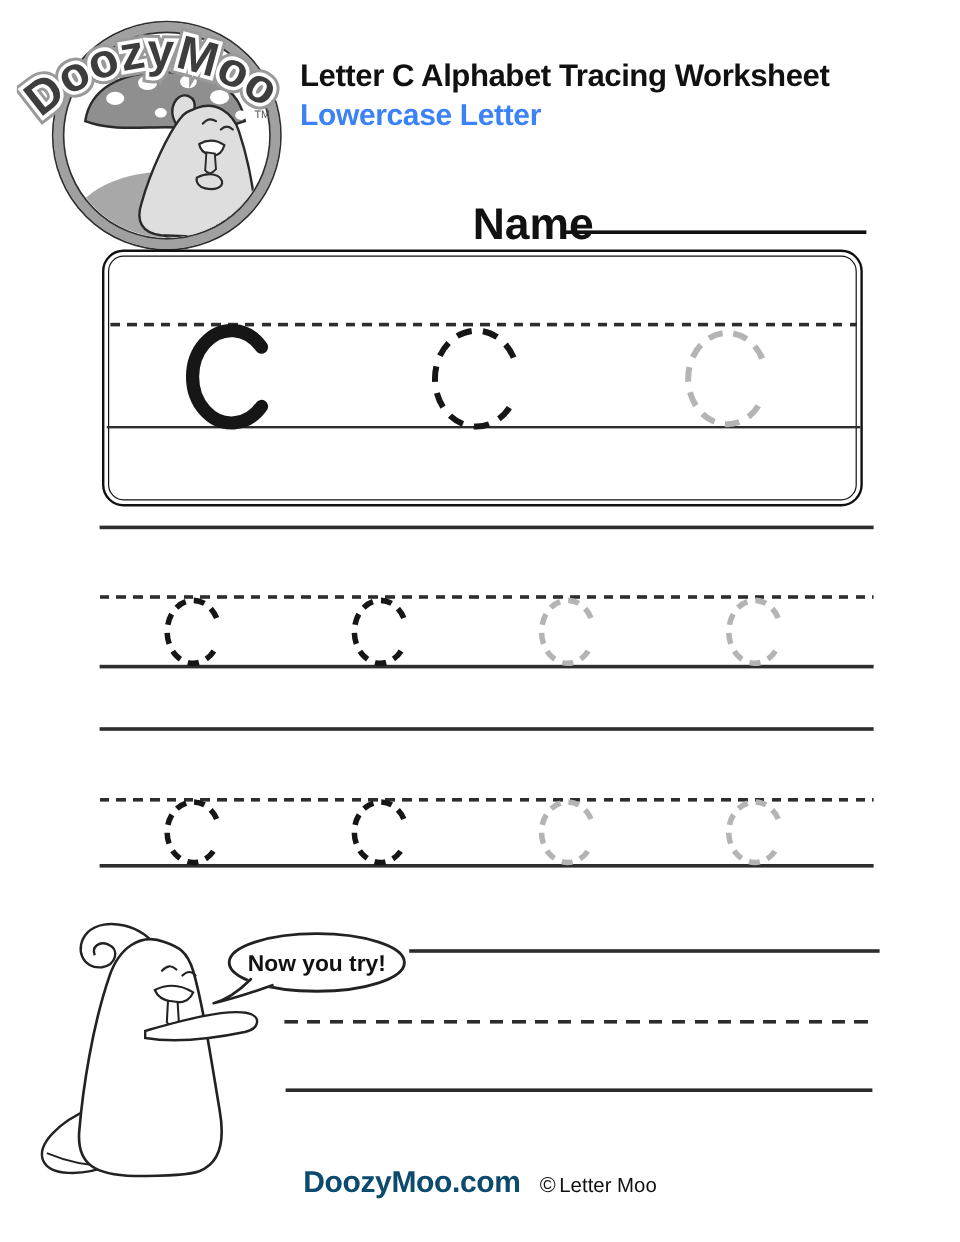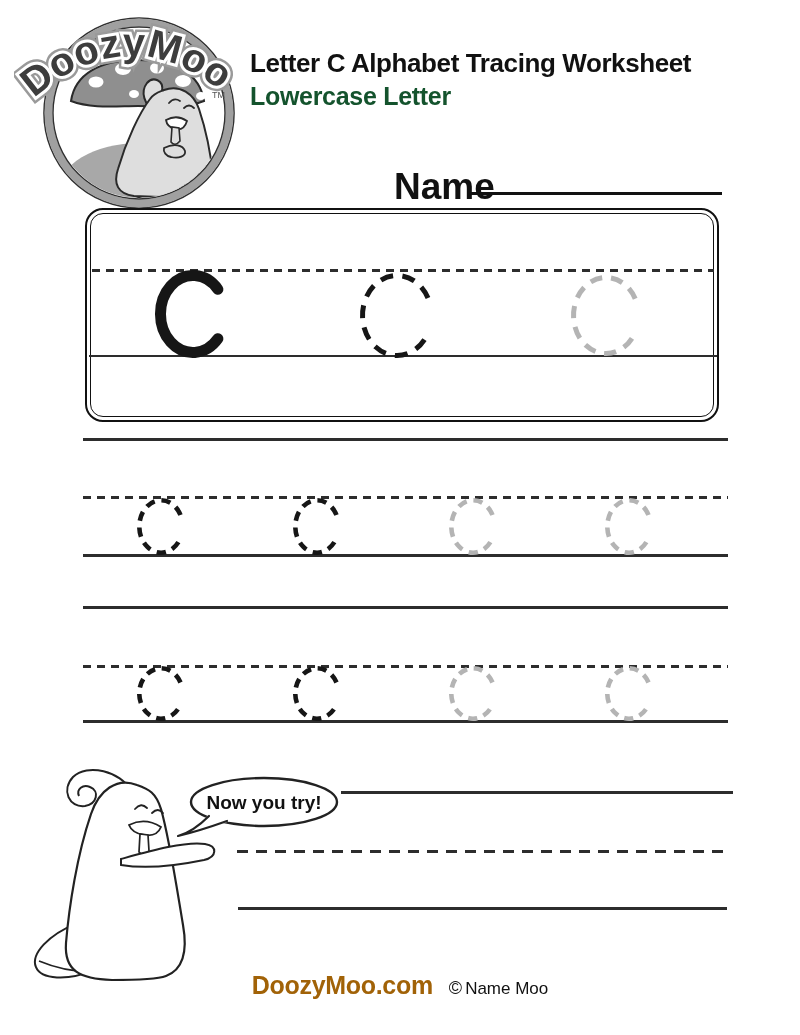--- a/index.html
+++ b/index.html
@@ -5,21 +5,21 @@
   html,body{margin:0;padding:0;background:#e8e8e8;}
   .page{
     position:relative;width:800px;height:1035px;margin:0 auto;
     background:#fff;overflow:hidden;
     font-family:"Liberation Sans","DejaVu Sans",sans-serif;
     color:#161616;
   }
   .abs{position:absolute;}
   
   .title{position:absolute;left:250px;top:48px;font-size:26px;font-weight:700;letter-spacing:-0.4px;color:#111;}
-  .subtitle{position:absolute;left:250px;top:82px;font-size:25px;font-weight:700;letter-spacing:-0.3px;color:#14532d;}
+  .subtitle{position:absolute;left:250px;top:82px;font-size:25px;font-weight:700;letter-spacing:-0.3px;color:#3b82f6;}
   .name-label{position:absolute;left:394px;top:166px;font-size:37px;font-weight:600;color:#111;}
   .name-line{position:absolute;left:470px;top:192px;width:252px;height:2.5px;background:#111;}
   
   .practice-box{
     position:absolute;left:85px;top:208px;width:630px;height:210px;
     border:2.5px solid #111;border-radius:18px;
   }
   .practice-box .inner{
     position:absolute;left:3px;top:3px;right:3px;bottom:3px;
     border:1.3px solid #111;border-radius:13px;
@@ -36,21 +36,21 @@
   }
   .letter-slot{position:absolute;}
   .letter-slot svg{display:block;width:100%;height:100%;overflow:visible;}
   
   .bubble-text{font-size:19px;font-weight:600;fill:#111;}
   
   .footer{
     position:absolute;left:0;top:971px;width:100%;
     display:flex;justify-content:center;align-items:baseline;gap:16px;
   }
-  .footer .site{font-size:25px;font-weight:700;color:#a16207;letter-spacing:-0.3px;}
+  .footer .site{font-size:25px;font-weight:700;color:#0c4a6e;letter-spacing:-0.3px;}
   .footer .copy{font-size:17px;color:#111;display:flex;align-items:baseline;gap:3px;}
   .footer .copy .sym{font-size:18px;}
   svg text{font-family:"Liberation Sans","DejaVu Sans",sans-serif;}
 </style>
 </head>
 <body>
 
 <div class="page">
 
   <svg class="abs" style="left:14px;top:6px;width:226px;height:210px;" viewBox="0 0 226 210">
@@ -205,17 +205,17 @@
   </svg>
 
   <div class="hline" style="left:341px;top:791px;width:392px;height:2.8px;"></div>
   <div class="dashline big" style="left:237px;top:850px;width:490px;"></div>
   <div class="hline" style="left:238px;top:907px;width:489px;height:2.8px;"></div>
 
   <div class="footer">
     <span class="site">DoozyMoo.com</span>
     <span class="copy">
       <span class="sym">©</span>
-      <span>Name Moo</span>
+      <span>Letter Moo</span>
     </span>
   </div>
 
 </div>
 
 </body></html>

